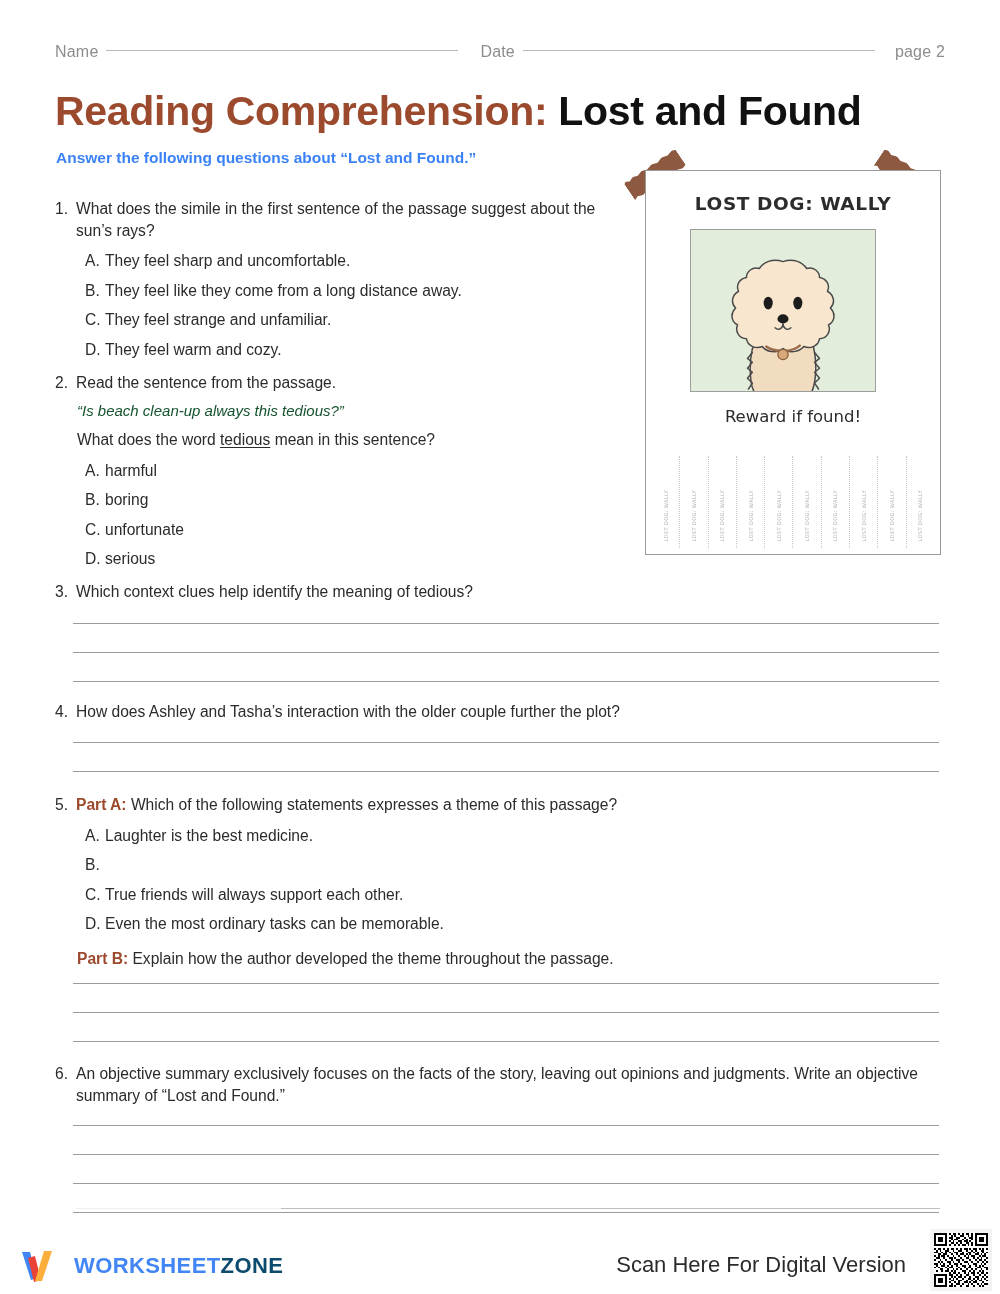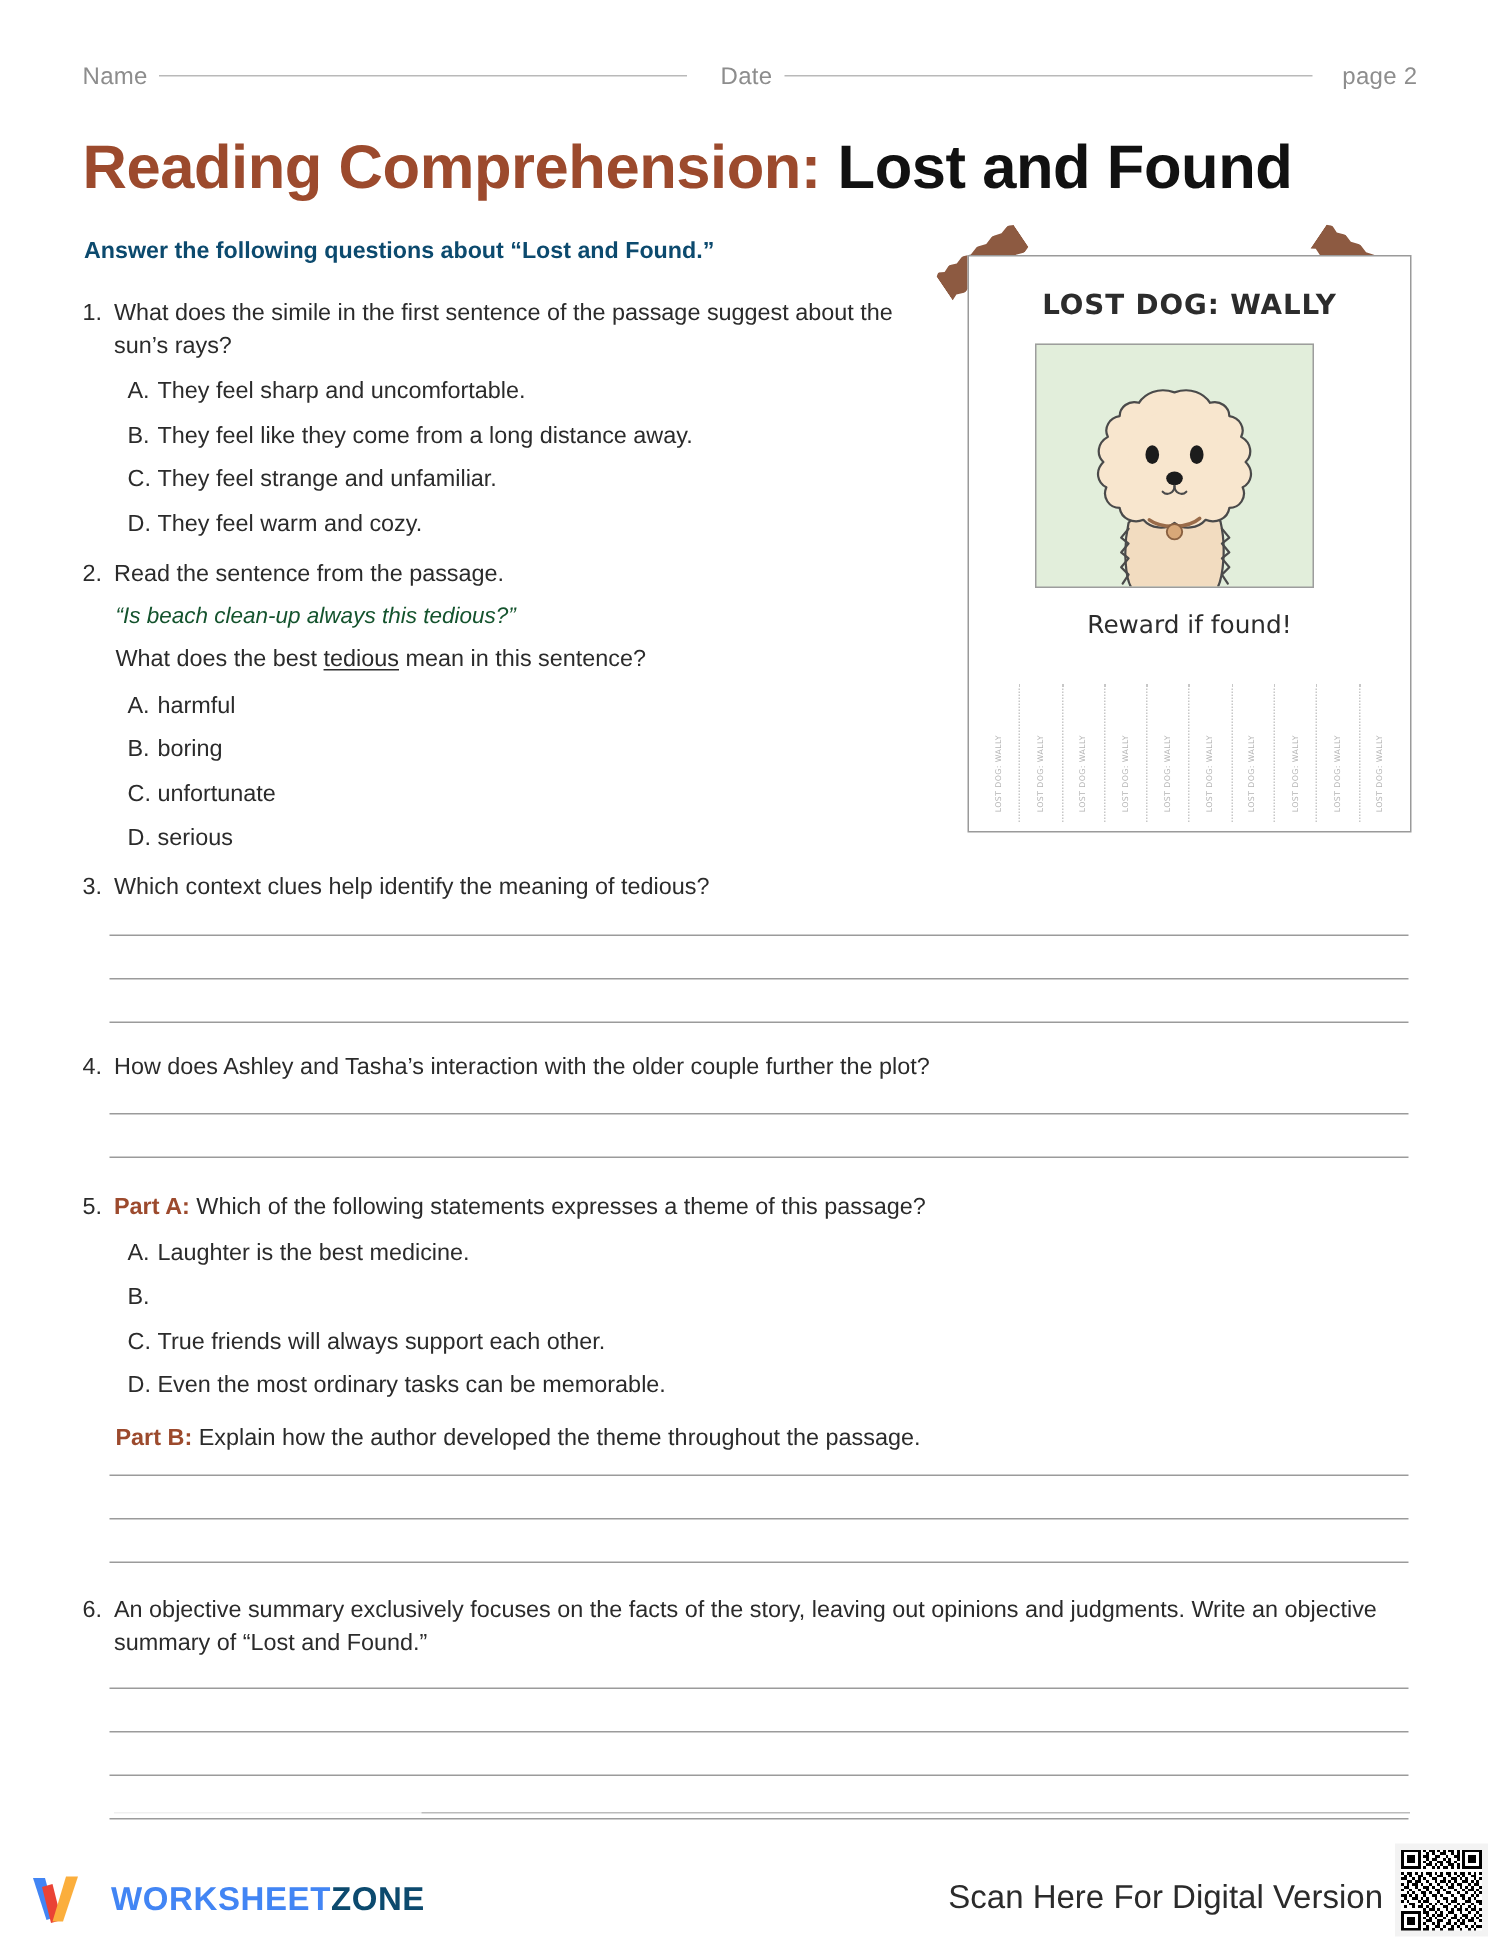--- a/index.html
+++ b/index.html
@@ -50,24 +50,24 @@
     letter-spacing: -0.3px;
     white-space: nowrap;
   }
   .title .accent { color: #9c4a2d; }
   .title .dark { color: #111111; }
 
   
   .instruction {
     position: absolute;
     left: 56px;
-    top: 159px;
+    top: 149px;
     font-size: 15.5px;
     font-weight: 700;
-    color: #0c4a6e;
+    color: #3b82f6;
   }
 
   
   .qcol {
     position: absolute;
     left: 55px;
     top: 198px;
     width: 560px;
     font-size: 15.6px;
     line-height: 1.38;
@@ -234,21 +234,21 @@
   .logo-text {
     font-size: 22px;
     font-weight: 700;
     letter-spacing: .4px;
     font-family: "Liberation Sans", sans-serif;
   }
   .logo-text .w { color: #4285f4; }
   .logo-text .z { color: #0c4a6e; }
   .scan {
     position: absolute;
-    right: 78px;
+    right: 94px;
     top: 1252px;
     font-size: 22px;
     color: #2b2b2b;
     white-space: nowrap;
   }
   .qr {
     position: absolute;
     right: 8px;
     top: 1229px;
     width: 62px;
@@ -300,21 +300,21 @@
     </div>
   </div>
 </div>
 
 <div class="qcol" style="top:372px;">
   <div class="q">
     <span class="num">2.</span>
     <span class="qtext">Read the sentence from the passage.</span>
   </div>
   <div class="quote">“Is beach clean-up always this tedious?”</div>
-  <div class="subq"><span>What does the best </span><u class="ul">tedious</u><span> mean in this sentence?</span></div>
+  <div class="subq"><span>What does the word </span><u class="ul">tedious</u><span> mean in this sentence?</span></div>
   <div class="opts">
     <div class="opt">
       <span class="letter">A.</span>
       <span>harmful</span>
     </div>
     <div class="opt">
       <span class="letter">B.</span>
       <span>boring</span>
     </div>
     <div class="opt">

